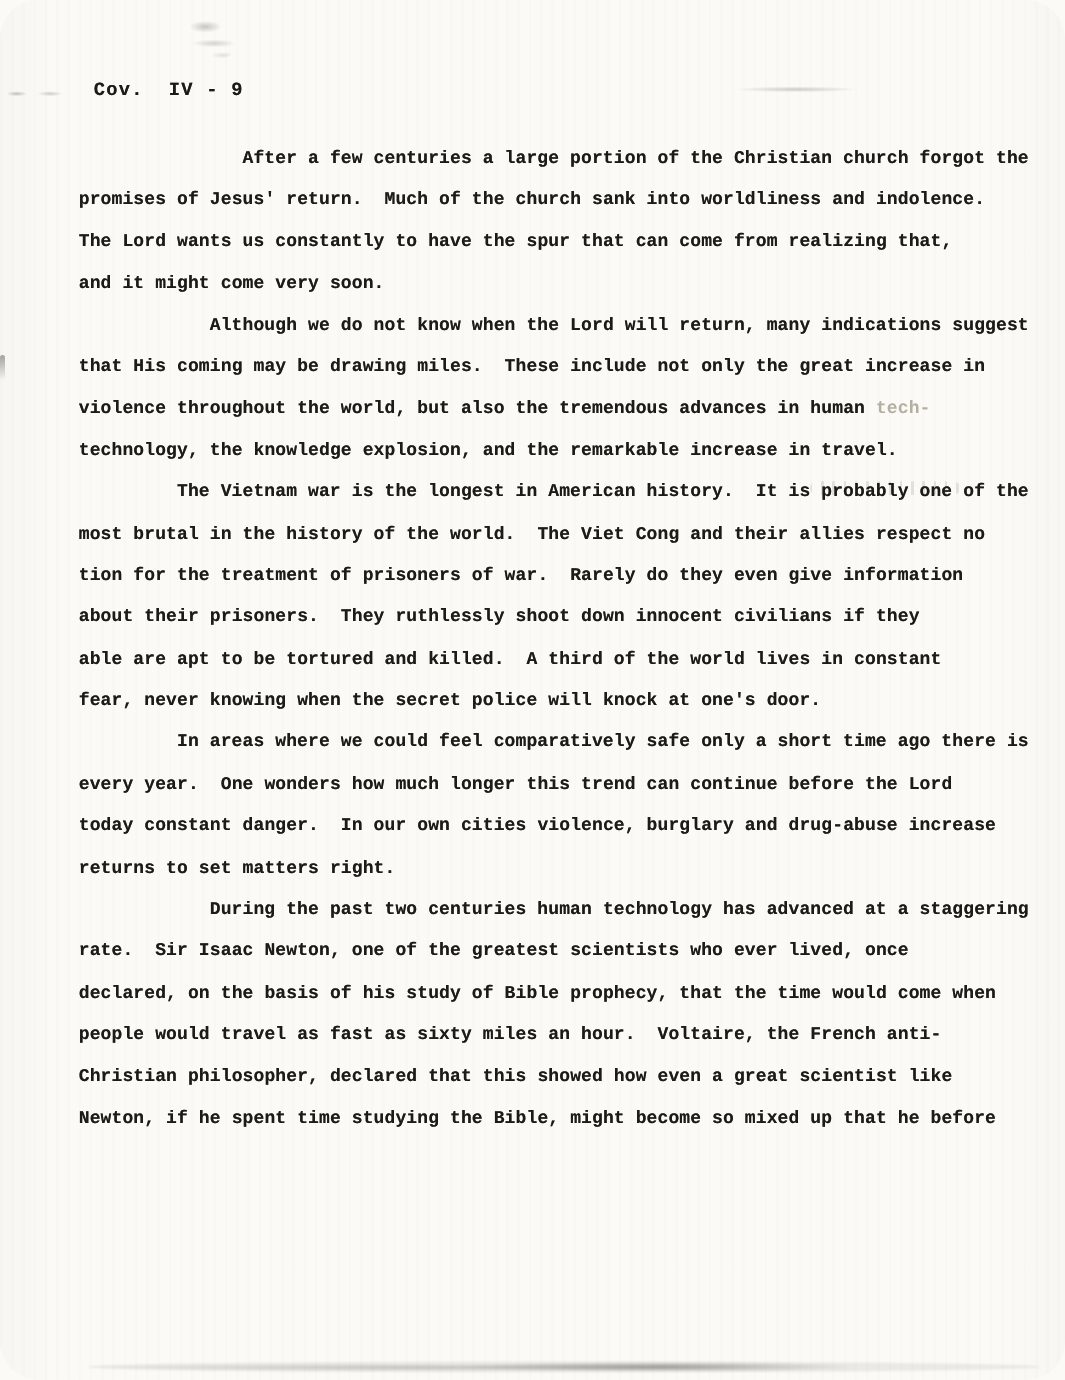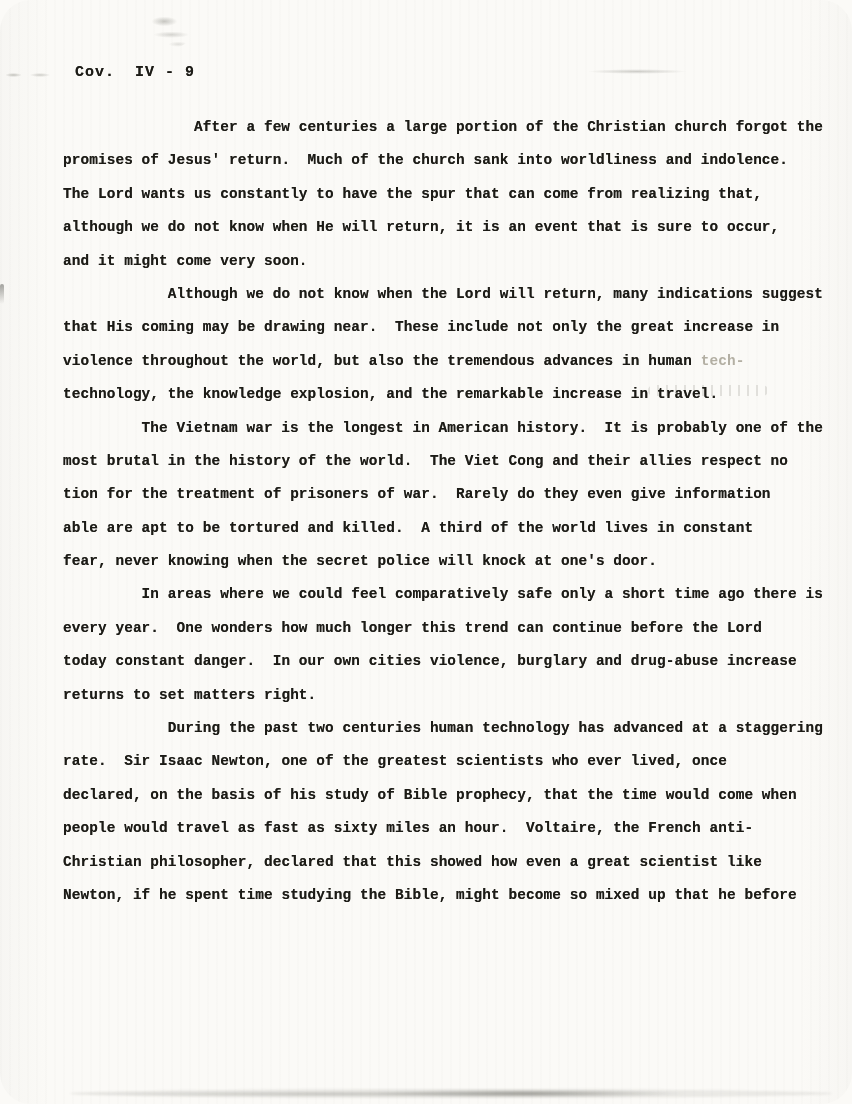--- a/index.html
+++ b/index.html
@@ -111,33 +111,33 @@
   <div class="smudge smudge-left-tick"></div>
   <div class="smudge smudge-bottom"></div>
 
   <div class="header">Cov.  IV - 9</div>
 
   <div class="doc-body" id="doc-body">
       <div class="paragraph">
         <div class="line first">After a few centuries a large portion of the Christian church forgot the</div>
         <div class="line">promises of Jesus' return.  Much of the church sank into worldliness and indolence.</div>
         <div class="line">The Lord wants us constantly to have the spur that can come from realizing that,</div>
-        <div class="line">although we do not know when He will return, it is an event that is sure to occur,</div>
         <div class="line">and it might come very soon.</div>
       </div>
       <div class="paragraph">
         <div class="line first">Although we do not know when the Lord will return, many indications suggest</div>
-        <div class="line">that His coming may be drawing near.  These include not only the great increase in</div>
+        <div class="line">that His coming may be drawing miles.  These include not only the great increase in</div>
         <div class="line"><span>violence throughout the world, but also the tremendous advances in human </span><span class="faded">tech-</span></div>
         <div class="line">technology, the knowledge explosion, and the remarkable increase in travel.</div>
       </div>
       <div class="paragraph">
         <div class="line first">The Vietnam war is the longest in American history.  It is probably one of the</div>
         <div class="line">most brutal in the history of the world.  The Viet Cong and their allies respect no</div>
         <div class="line">tion for the treatment of prisoners of war.  Rarely do they even give information</div>
+        <div class="line">about their prisoners.  They ruthlessly shoot down innocent civilians if they</div>
         <div class="line">able are apt to be tortured and killed.  A third of the world lives in constant</div>
         <div class="line">fear, never knowing when the secret police will knock at one's door.</div>
       </div>
       <div class="paragraph">
         <div class="line first">In areas where we could feel comparatively safe only a short time ago there is</div>
         <div class="line">every year.  One wonders how much longer this trend can continue before the Lord</div>
         <div class="line">today constant danger.  In our own cities violence, burglary and drug-abuse increase</div>
         <div class="line">returns to set matters right.</div>
       </div>
       <div class="paragraph">

